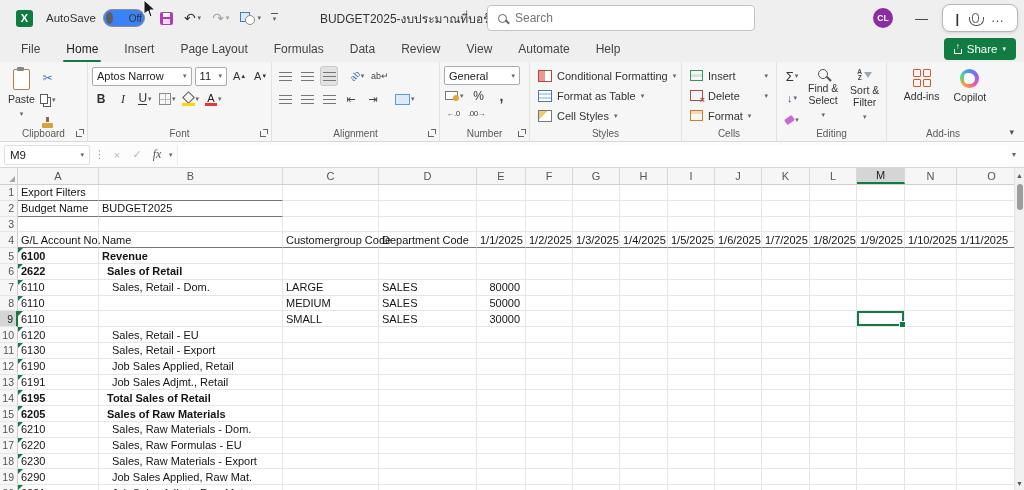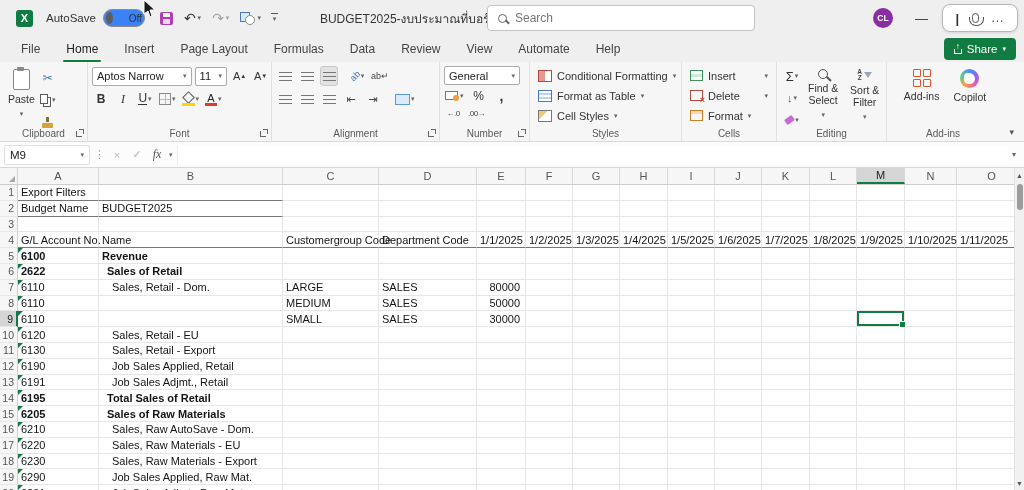--- a/index.html
+++ b/index.html
@@ -768,39 +768,39 @@
           <div class="cell" style="width: 47px;"></div>
           <div class="cell" style="width: 48px;"></div>
           <div class="cell" style="width: 47px;"></div>
           <div class="cell" style="width: 48px;"></div>
           <div class="cell" style="width: 52px;"></div>
           <div class="cell" style="width: 70px;"></div>
         </div>
         <div class="grow">
           <div class="rowhdr">16</div>
           <div class="cell tri" style="width: 81px;">6210</div>
-          <div class="cell ind2" style="width: 184px;">Sales, Raw AutoSave - Dom.</div>
+          <div class="cell ind2" style="width: 184px;">Sales, Raw Materials - Dom.</div>
           <div class="cell" style="width: 96px;"></div>
           <div class="cell" style="width: 98px;"></div>
           <div class="cell" style="width: 49px;"></div>
           <div class="cell" style="width: 47px;"></div>
           <div class="cell" style="width: 47px;"></div>
           <div class="cell" style="width: 48px;"></div>
           <div class="cell" style="width: 47px;"></div>
           <div class="cell" style="width: 47px;"></div>
           <div class="cell" style="width: 48px;"></div>
           <div class="cell" style="width: 47px;"></div>
           <div class="cell" style="width: 48px;"></div>
           <div class="cell" style="width: 52px;"></div>
           <div class="cell" style="width: 70px;"></div>
         </div>
         <div class="grow">
           <div class="rowhdr">17</div>
           <div class="cell tri" style="width: 81px;">6220</div>
-          <div class="cell ind2" style="width: 184px;">Sales, Raw Materials - EU</div>
+          <div class="cell ind2" style="width: 184px;">Sales, Raw Formulas - EU</div>
           <div class="cell" style="width: 96px;"></div>
           <div class="cell" style="width: 98px;"></div>
           <div class="cell" style="width: 49px;"></div>
           <div class="cell" style="width: 47px;"></div>
           <div class="cell" style="width: 47px;"></div>
           <div class="cell" style="width: 48px;"></div>
           <div class="cell" style="width: 47px;"></div>
           <div class="cell" style="width: 47px;"></div>
           <div class="cell" style="width: 48px;"></div>
           <div class="cell" style="width: 47px;"></div>

